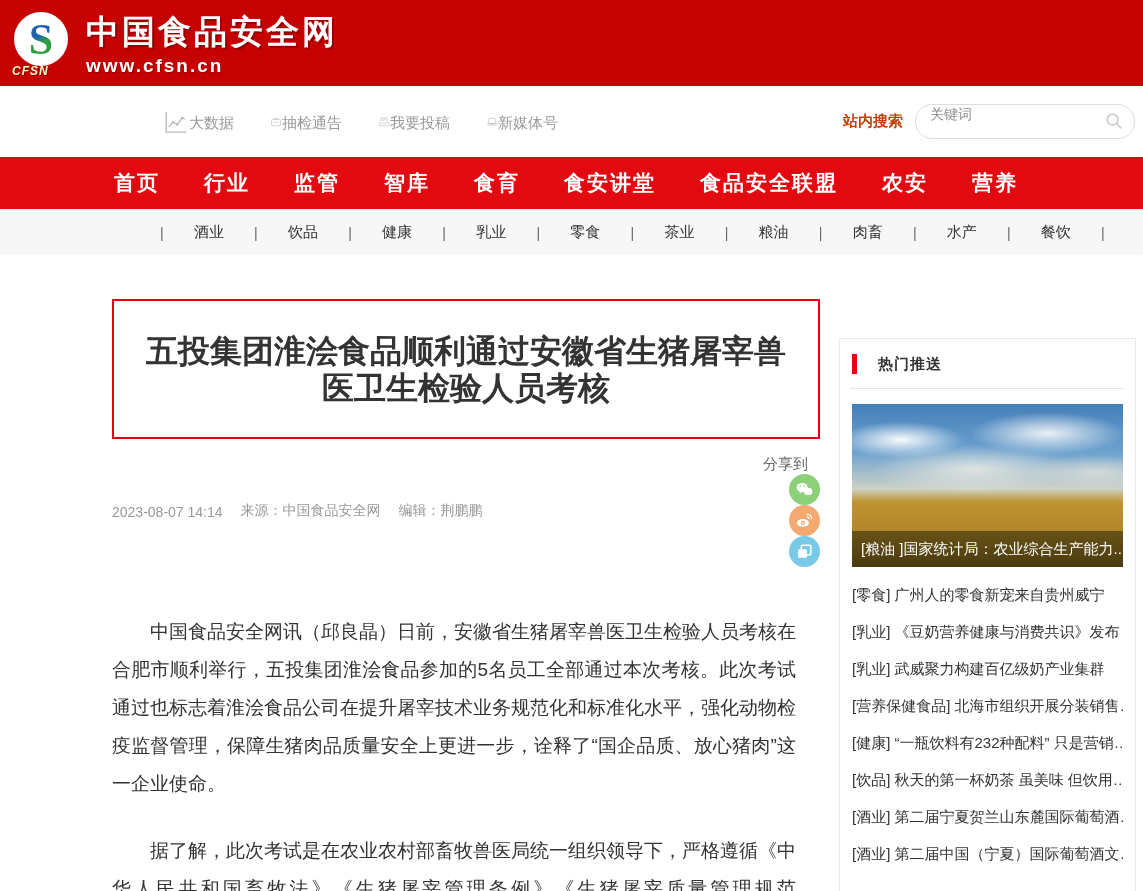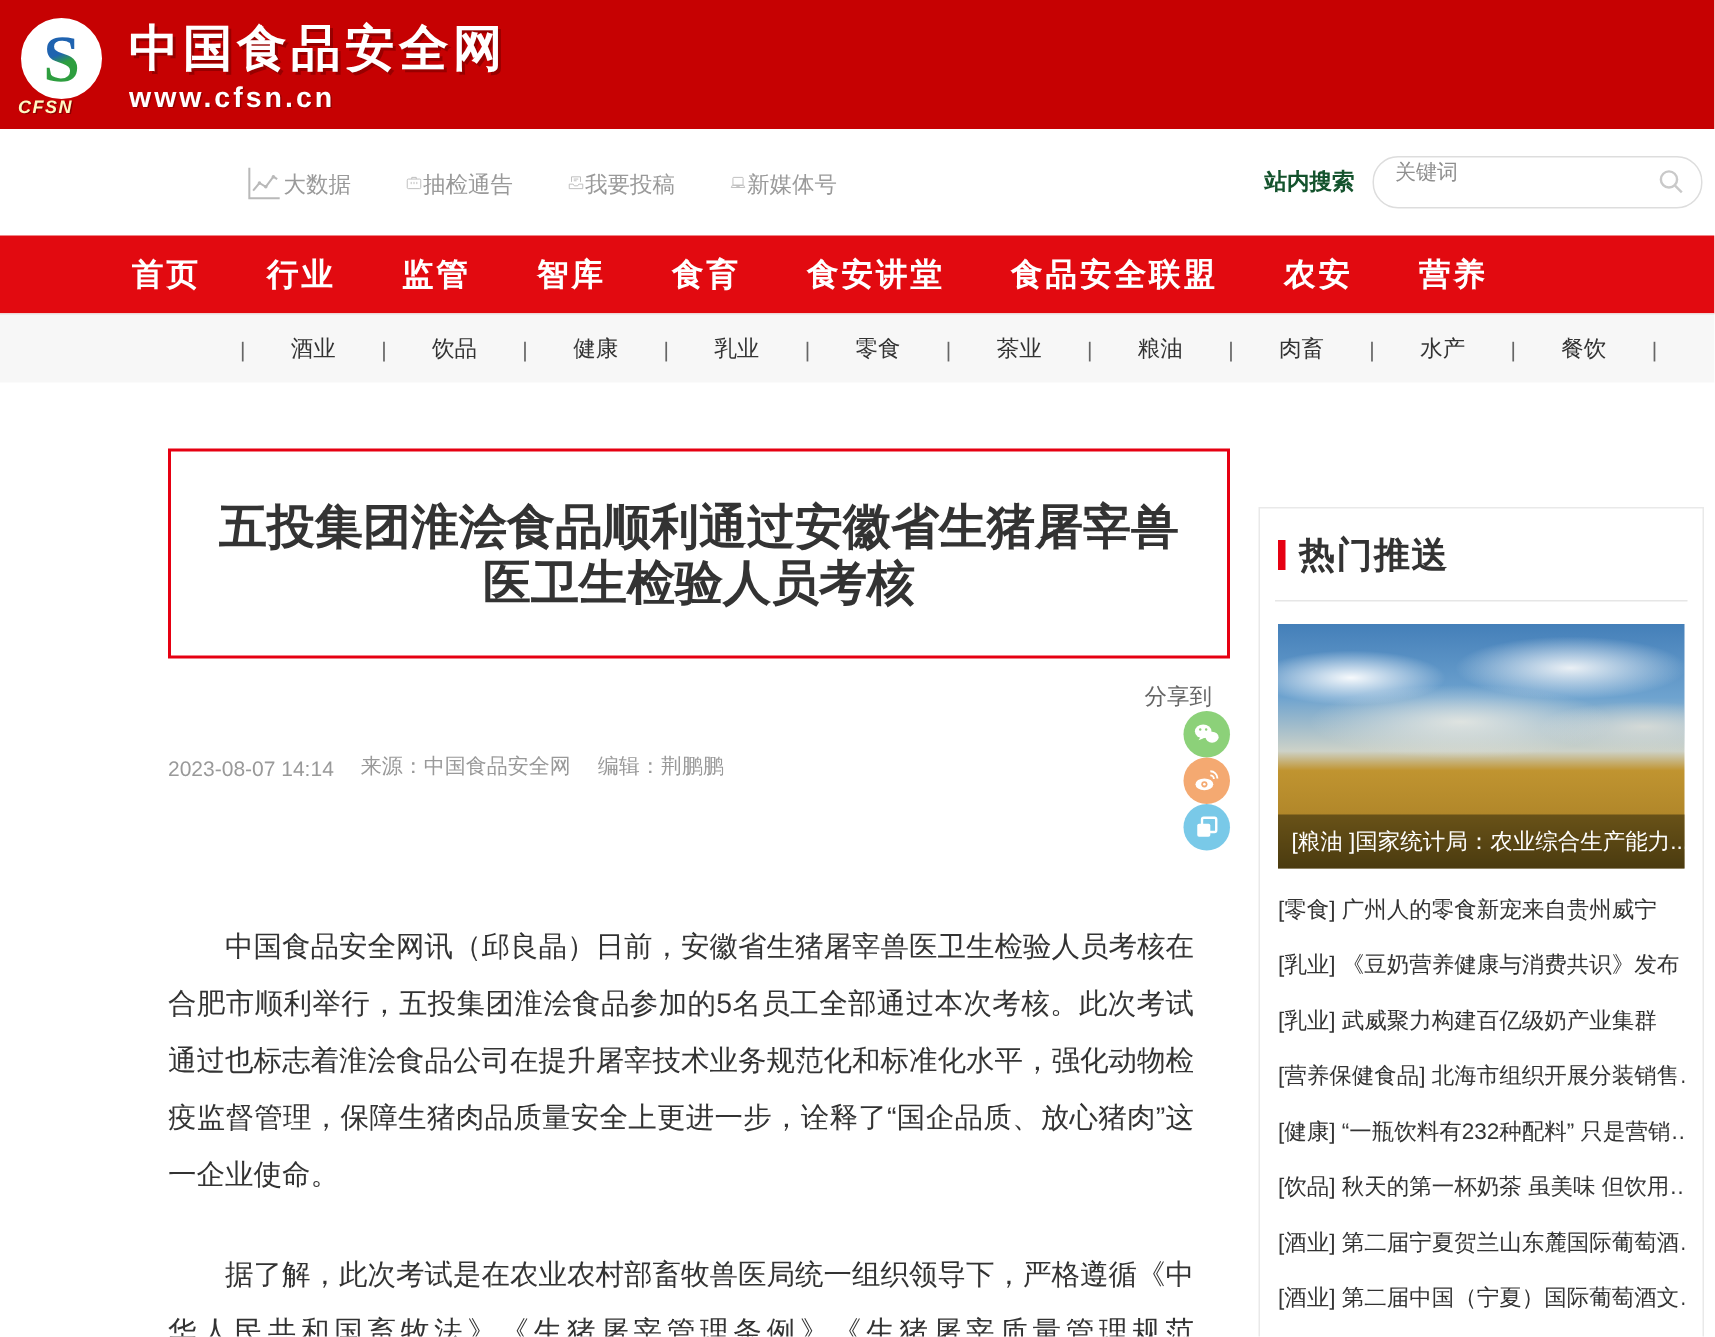--- a/index.html
+++ b/index.html
@@ -24,28 +24,28 @@
   .site-name { color:#fff; font-family:"Liberation Serif", serif; font-weight:bold; font-size:33px; letter-spacing:3px; text-shadow:2px 2px 0 rgba(120,0,0,.6); }
   .site-url { color:#fff; font-weight:bold; font-size:19px; letter-spacing:2px; margin-top:0px; text-shadow:1px 1px 0 rgba(120,0,0,.6); }
 
   
   .toolbar { height:71px; background:#fff; display:flex; align-items:center; }
   .quick-links { display:flex; margin-left:162px; }
   .ql { width:72px; margin-right:36px; display:flex; flex-direction:row; align-items:center; cursor:pointer; }
   .ql svg { width:30px; height:30px; stroke:#b9b9b9; fill:none; stroke-width:1.6; }
   .ql-label { margin-top:3px; font-size:15px; color:#9a9a9a; white-space:nowrap; }
   .search-area { margin-left:auto; margin-right:8px; display:flex; align-items:center; }
-  .search-label { font-size:15px; font-weight:bold; color:#14532d; margin-right:12px; white-space:nowrap; }
+  .search-label { font-size:15px; font-weight:bold; color:#c2410c; margin-right:12px; white-space:nowrap; }
   .search-box { position:relative; }
   .search-input { width:220px; height:35px; border:1px solid #ddd; border-radius:17px; padding:0 38px 16px 14px; font-size:14px; color:#333; outline:none; }
   .search-input::placeholder { color:#8f8f8f; }
   .search-glass { position:absolute; right:12px; top:8px; width:18px; height:18px; stroke:#c9c9c9; fill:none; stroke-width:1.8; }
 
   
-  .nav-main { height:52px; background:#e20a10; display:flex; align-items:center; padding-left:88px; }
+  .nav-main { height:52px; background:#e20a10; display:flex; align-items:center; padding-left:114px; }
   .nav-main-item { color:#fff; font-family:"Liberation Serif", serif; font-weight:bold; font-size:21px; letter-spacing:2px; margin-right:44px; cursor:pointer; white-space:nowrap; }
 
   
   .nav-sub { height:46px; background:#f7f7f7; border-top:1px solid #ececec; display:flex; align-items:center; padding:0 38px 0 160px; justify-content:space-between; }
   .nav-sub-item { font-size:15px; color:#333; cursor:pointer; white-space:nowrap; }
   .nav-sub-sep { color:#666; font-size:14px; }
 
   
   .main { display:flex; padding:44px 0 0 112px; }
   .article-col { width:708px; }
@@ -65,21 +65,21 @@
   .btn-copy   { background:#79c9e8; }
 
   .body-text { margin-top:46px; width:684px; }
   .body-text p { margin:0 0 29px; font-size:19px; line-height:38px; color:#333; text-indent:2em; text-align:justify; }
 
   
   .sidebar { width:297px; margin-left:19px; margin-top:39px; }
   .sb-panel { border:1px solid #e9e9e9; padding:15px 12px; height:620px; }
   .sb-header { display:flex; align-items:center; }
   .sb-bar { width:5px; height:20px; background:#e60012; margin-right:9px; }
-  .sb-title { font-size:24px; font-weight:bold; color:#333; letter-spacing:1px; }
+  .sb-title { font-size:15px; font-weight:bold; color:#333; letter-spacing:1px;margin-left:12px; }
   .sb-divider { height:1px; background:#e6e6e6; margin:14px -2px 15px; }
   .sb-image { position:relative; height:163px; cursor:pointer;
     background:
       radial-gradient(ellipse 90px 26px at 18% 22%, rgba(255,255,255,.95), transparent 70%),
       radial-gradient(ellipse 110px 30px at 72% 18%, rgba(250,250,250,.9), transparent 70%),
       radial-gradient(ellipse 140px 34px at 45% 40%, rgba(235,235,228,.85), transparent 72%),
       radial-gradient(ellipse 100px 24px at 90% 42%, rgba(225,225,218,.8), transparent 70%),
       linear-gradient(to bottom, #447fb9 0%, #6ea3cf 30%, #cdd2c8 52%, #c09430 60%, #b1872a 78%, #6e5518 100%);
   }
   .sb-caption { position:absolute; left:0; right:0; bottom:0; background:rgba(45,38,10,.55); color:#fff; font-size:15px; padding:9px 9px 8px; white-space:nowrap; overflow:hidden; }

